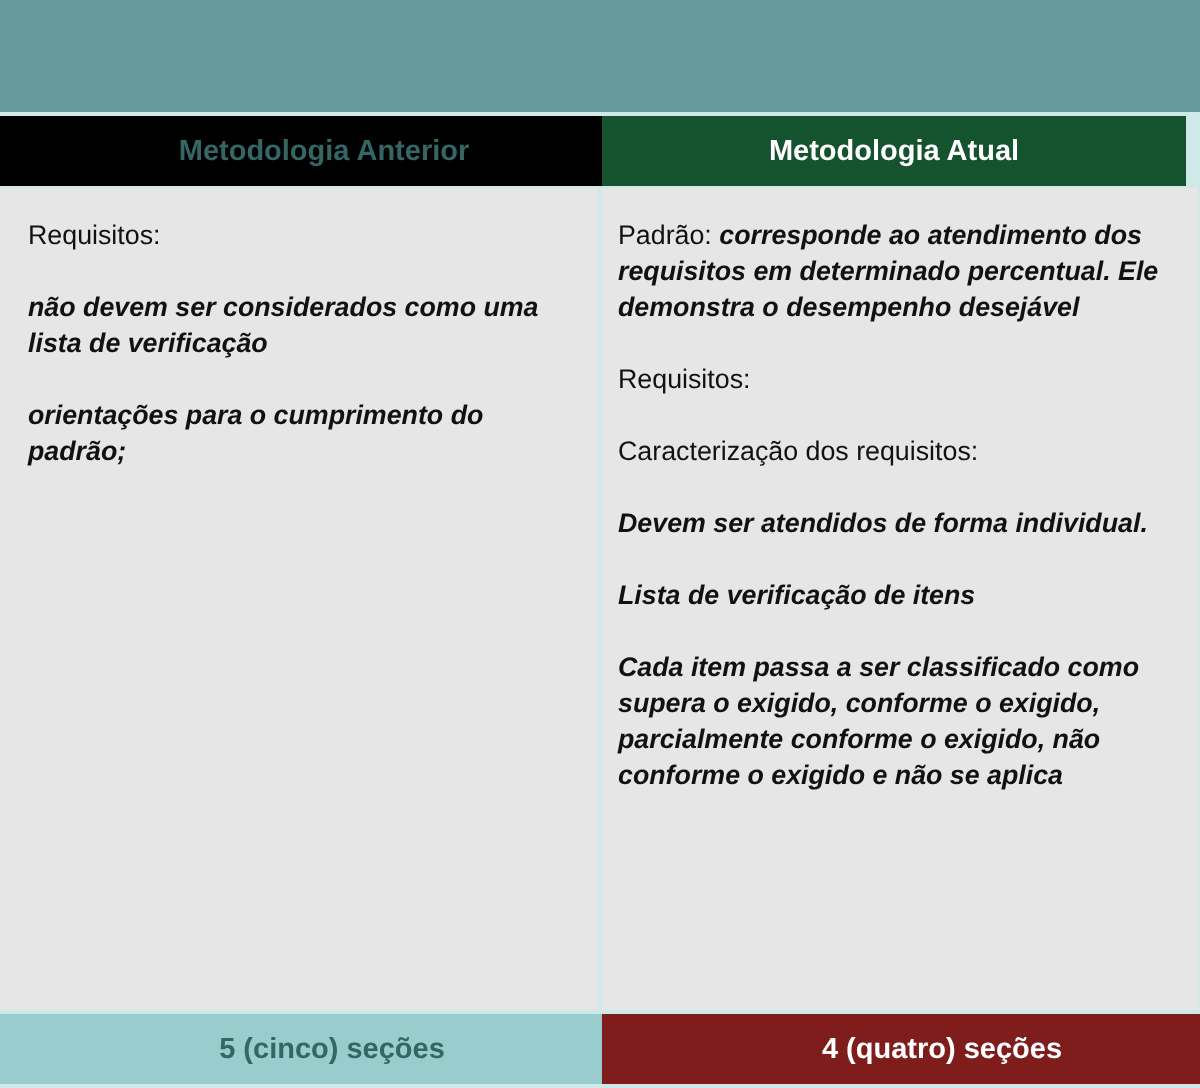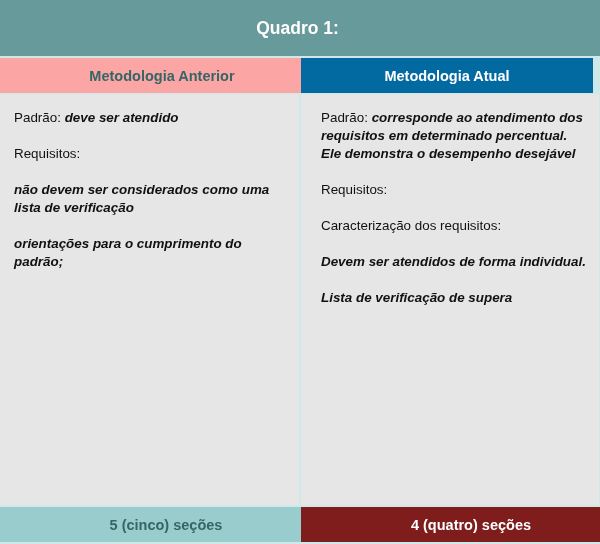--- a/index.html
+++ b/index.html
@@ -1,55 +1,51 @@
 <!DOCTYPE html>
 <html><head>
 <meta charset="utf-8">
 <style>
   html, body { margin:0; padding:0; }
   body { width:600px; height:544px; background:#cfe9e9; font-family:"Liberation Sans", "DejaVu Sans", sans-serif; position:relative; overflow:hidden; }
   .title { position:absolute; left:0; top:0; width:600px; height:56px; background:#679a9a; color:#ffffff; font-size:17.5px; display:flex; align-items:center; justify-content:center; }
   .title b { font-weight:bold; margin-right:5px; }
   .hdr { position:absolute; top:58px; height:35px; display:flex; align-items:center; justify-content:center; font-weight:bold; font-size:14.5px; }
-  .hdr.left { left:0; width:324px; background:#fca5a5; color:#356666; }
-  .hdr.right { left:301px; width:292px; background:#0369a1; color:#ffffff; }
+  .hdr.left { left:0; width:324px; background:#000000; color:#356666; }
+  .hdr.right { left:301px; width:292px; background:#14532d; color:#ffffff; }
   .body { position:absolute; top:94px; height:411px; background:#e6e6e6; box-sizing:border-box; font-size:13.4px; line-height:18px; color:#111; }
   .body.left { left:0; width:299px; padding:15px 14px 0 14px; }
-  .body.right { left:301px; width:298px; padding:15px 12px 0 20px; }
+  .body.right { left:301px; width:298px; padding:15px 12px 0 8px; }
   .body p { margin:0 0 18px 0; }
   .body i { font-weight:bold; font-style:italic; }
   .foot { position:absolute; top:507px; height:35px; display:flex; align-items:center; justify-content:center; font-weight:bold; font-size:14.5px; }
   .foot.left { left:0; width:332px; background:#99cccc; color:#356666; }
   .foot.right { left:301px; width:340px; background:#7f1d1d; color:#ffffff; }
 </style>
 </head>
 <body>
 
 <div class="title">
-  <b>Quadro 1:</b>
 </div>
 
 <div class="hdr left">Metodologia Anterior</div>
 <div class="hdr right">Metodologia Atual</div>
 
 <div class="body left">
-  <p>
-    <span>Padrão:</span>
-    <i>deve ser atendido</i>
-  </p>
   <p>Requisitos:</p>
   <p><i>não devem ser considerados como uma lista de verificação</i></p>
   <p><i>orientações para o cumprimento do padrão;</i></p>
 </div>
 
 <div class="body right">
   <p>
     <span>Padrão:</span>
     <i>corresponde ao atendimento dos requisitos em determinado percentual. Ele demonstra o desempenho desejável</i>
   </p>
   <p>Requisitos:</p>
   <p>Caracterização dos requisitos:</p>
   <p><i>Devem ser atendidos de forma individual.</i></p>
-  <p><i>Lista de verificação de supera</i></p>
+  <p><i>Lista de verificação de itens</i></p>
+  <p><i>Cada item passa a ser classificado como supera o exigido, conforme o exigido, parcialmente conforme o exigido, não conforme o exigido e não se aplica</i></p>
 </div>
 
 <div class="foot left">5 (cinco) seções</div>
 <div class="foot right">4 (quatro) seções</div>
 
 </body></html>

